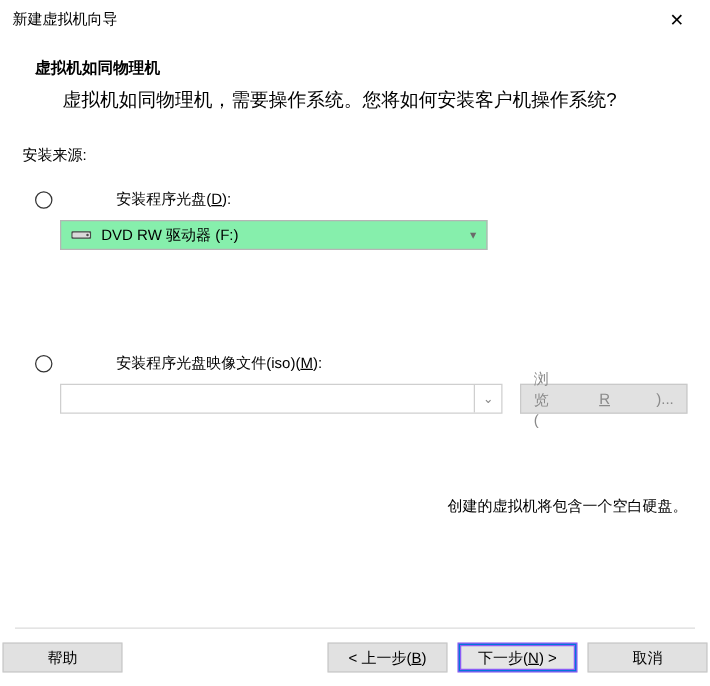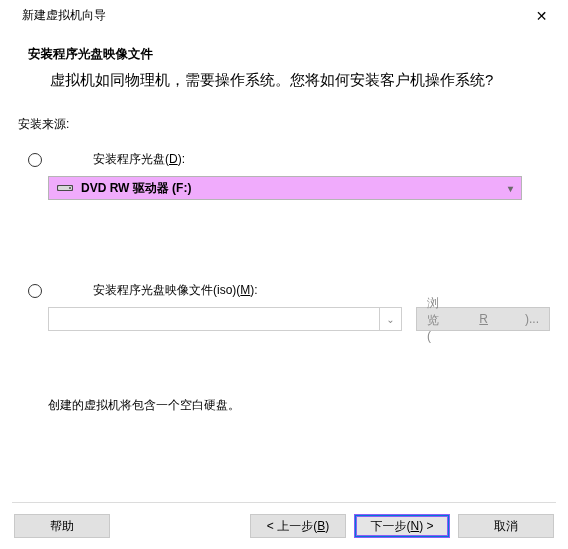--- a/index.html
+++ b/index.html
@@ -23,21 +23,20 @@
     .titlebar {
       height: 32px;
       display: flex;
       align-items: center;
       padding: 0 4px 0 10px;
       border-bottom: 1px solid #fff;
     }
     .titlebar .title {
       flex: 1;
       font-size: 12px;
-      margin-left: 12px;
     }
     .close-btn {
       width: 45px;
       height: 28px;
       display: flex;
       align-items: center;
       justify-content: center;
       font-size: 14px;
       font-family: Arial, sans-serif;
       cursor: pointer;
@@ -90,28 +89,27 @@
       background: #000;
     }
     .radio-label {
       font-size: 12px;
       margin-left: 45px;
     }
     .u { text-decoration: underline; }
     .dropdown {
       margin: 0 0 0 30px;
       height: 24px;
-      width: 474px;
-      background: #f0abfc;
+      width: 342px;
+      background: #86efac;
       border: 1px solid #b5b5b5;
       display: flex;
       align-items: center;
       padding: 0 8px;
       position: relative;
-      font-weight: bold;
     }
     .dropdown .dd-icon {
       width: 16px;
       height: 10px;
       margin-right: 8px;
       display: inline-flex;
       align-items: center;
       justify-content: center;
     }
     .dropdown .dd-icon svg { display: block; }
@@ -164,31 +162,32 @@
       cursor: pointer;
     }
     .btn.disabled {
       color: #8a8a8a;
       cursor: default;
       gap: 37px;
     }
     .option-desc {
       padding-left: 30px;
       margin-top: 4px;
+      text-align: right;
     }
     .sep {
       border: none;
       border-top: 1px solid #dcdcdc;
       margin: 0 12px;
     }
     .footer {
       height: 46px;
       display: flex;
       align-items: center;
-      padding: 0 14px;
+      padding: 0 2px;
       gap: 8px;
     }
     .footer .spacer { flex: 1; }
     .footer .btn { min-width: 96px; }
     .btn.help { min-width: 96px; }
     .btn.default {
       border: 3px solid #8b5cf6;
       outline: 1px solid #0078d7;
       outline-offset: -2px;
       background: #e5e5e5;
@@ -202,21 +201,21 @@
 <div class="window">
 
   <div class="titlebar">
     <div class="title">新建虚拟机向导</div>
     <div class="close-btn">
       <span>✕</span>
     </div>
   </div>
 
   <div class="header">
-    <div class="header-title">安装程序光盘映像文件</div>
+    <div class="header-title">虚拟机如同物理机</div>
     <div class="header-desc">虚拟机如同物理机，需要操作系统。您将如何安装客户机操作系统?</div>
   </div>
 
   <div class="body">
 
     <div class="section-label">安装来源:</div>
 
     <div class="option-group">
       <div class="radio-row">
         <span class="radio"></span>

